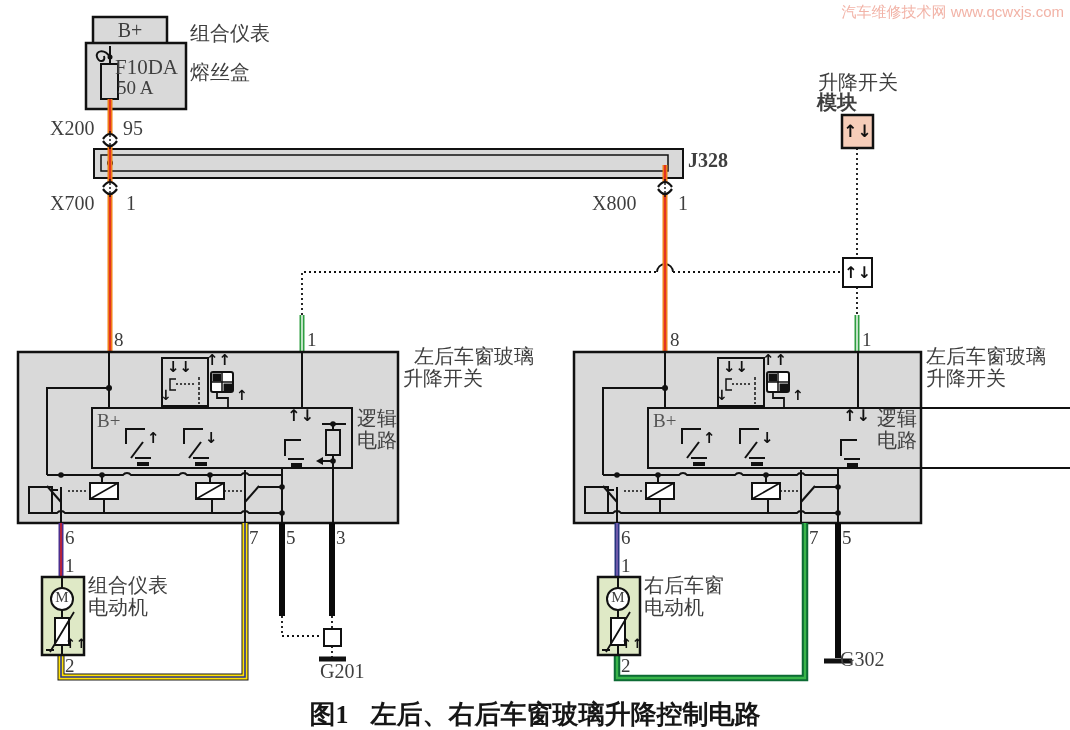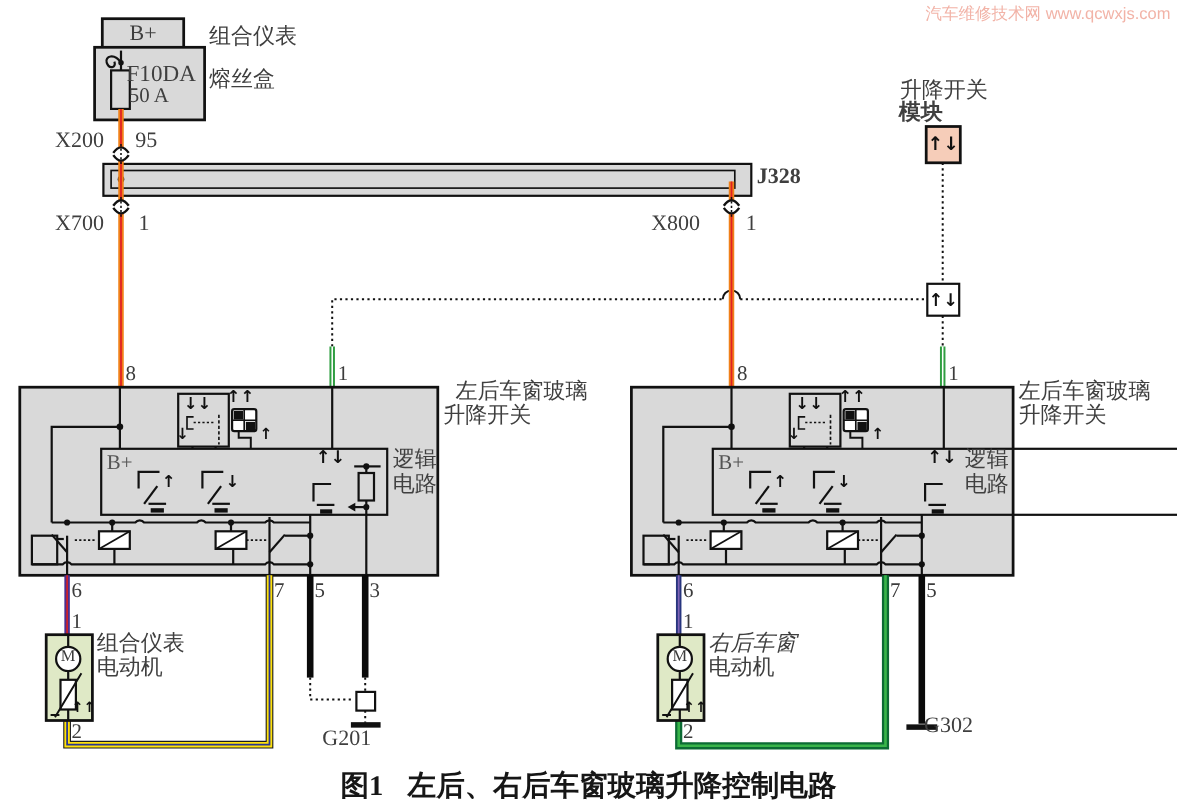--- a/index.html
+++ b/index.html
@@ -254,24 +254,24 @@
 
   <div class="num" style="left:65px;top:555px;">1</div>
   <div class="num" style="left:65px;top:655px;">2</div>
   <div class="lbl" style="left:88px;top:575px;">组合仪表</div>
   <div class="lbl" style="left:88px;top:597px;">电动机</div>
   <div class="num ctr" style="left:54px;top:589px;width:16px;font-size:15px;">M</div>
   <div class="icon" style="left:65px;top:637px;font-size:13px;">↑↑</div>
 
   <div class="num" style="left:621px;top:555px;">1</div>
   <div class="num" style="left:621px;top:655px;">2</div>
-  <div class="lbl" style="left:644px;top:575px;font-style:italic;">右后车窗</div>
+  <div class="lbl" style="left:644px;top:575px;">右后车窗</div>
   <div class="lbl" style="left:644px;top:597px;">电动机</div>
   <div class="num ctr" style="left:610px;top:589px;width:16px;font-size:15px;">M</div>
   <div class="icon" style="left:621px;top:637px;font-size:13px;">↑↑</div>
 
-  <div class="lbl" style="left:293px;top:661px;">G201</div>
+  <div class="lbl" style="left:320px;top:661px;">G201</div>
   <div class="lbl" style="left:812px;top:649px;margin-left:28px;">G302</div>
 
   <div id="caption">
     <span>图1</span><span class="t">左后、右后车窗玻璃升降控制电路</span>
   </div>
 </div>
 
 </body></html>

